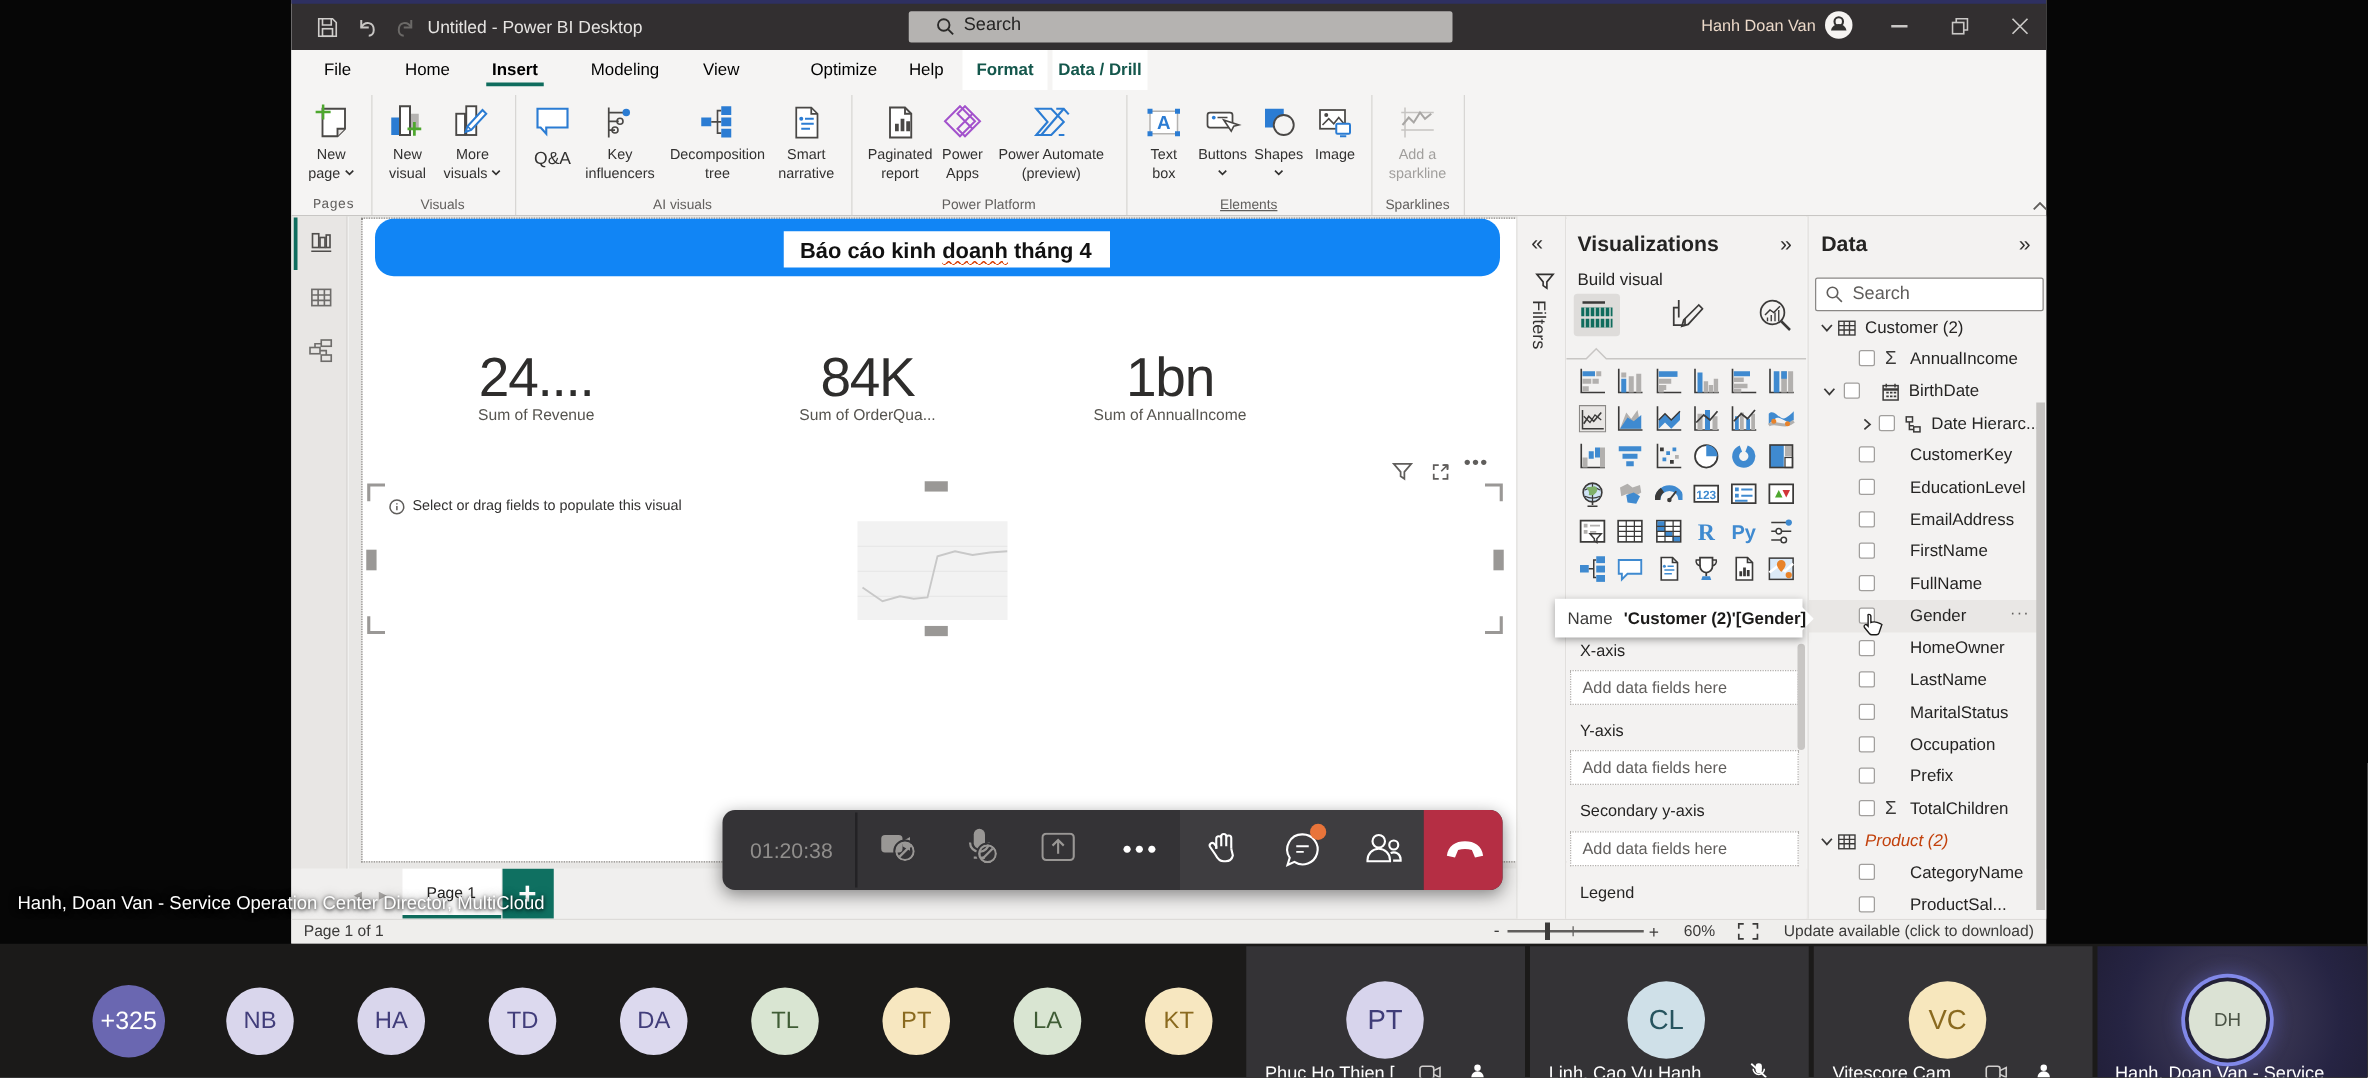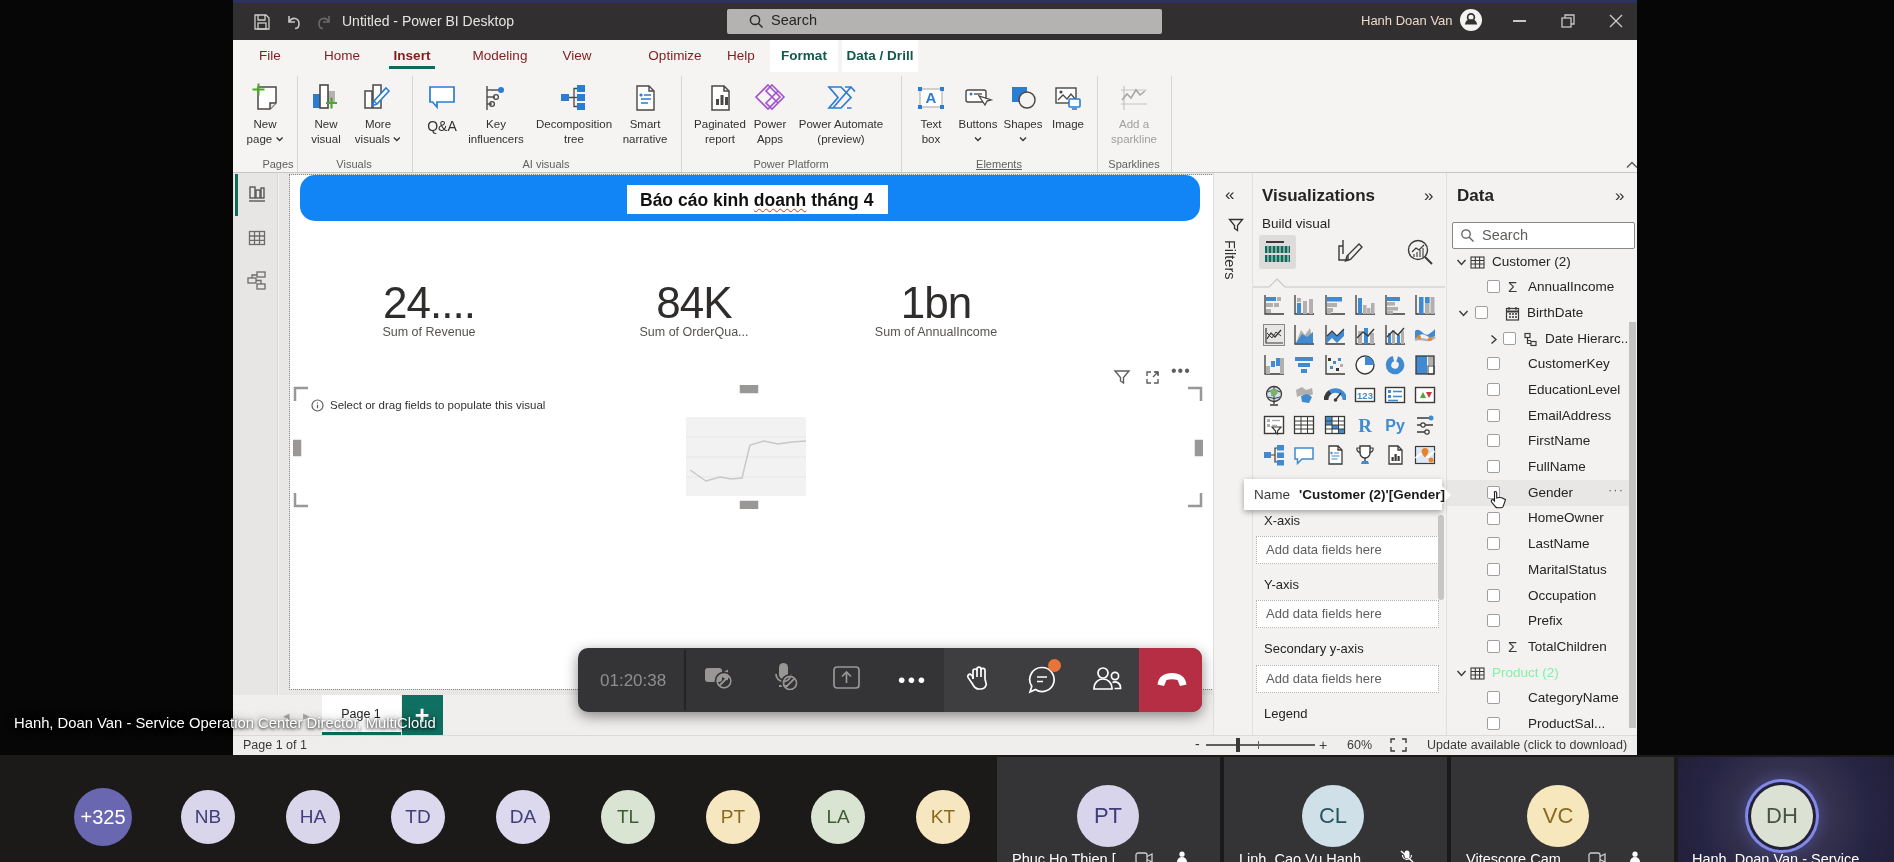--- a/index.html
+++ b/index.html
@@ -1,20 +1,20 @@
 <!DOCTYPE html>
 <html><head><meta charset="utf-8">
 <style>
 *{margin:0;padding:0;box-sizing:border-box;}
 html,body{width:1894px;height:862px;overflow:hidden;background:#060606;}
 body{font-family:"Liberation Sans",sans-serif;position:relative;}
 .abs{position:absolute;}
 #win{position:absolute;left:233px;top:0;width:1404px;height:755px;background:#f5f4f3;overflow:hidden;}
 .lbl11{font-size:11px;color:#615f5d;}
-.seg{font-size:13.5px;color:#7f1d1d;}
+.seg{font-size:13.5px;color:#000000;}
 </style></head><body>
 <div id="win">
 
 <div class="abs" style="left:0;top:0;width:1404px;height:40px;background:#322f30;"></div>
 <div class="abs" style="left:0;top:0;width:1404px;height:3px;background:#2e3061;"></div>
 <svg class="abs" style="left:20px;top:13px" width="18" height="18" viewBox="0 0 18 18" fill="none" stroke="#d0cecb" stroke-width="1.3">
  <path d="M2 2 h11 l3 3 v11 h-14 z"></path>
       <path d="M5 2 v5 h7 v-5"></path>
       <rect x="5" y="10" width="8" height="6"></rect>
 </svg>
@@ -61,21 +61,21 @@
 <div class="abs" style="left:156px;top:66px;width:46px;height:3px;background:#0f6c5d;"></div>
 <div class="abs" style="left:571px;top:48px;transform:translateX(-50%);font-size:13.5px;font-weight:bold;color:#14574c;">Format</div>
 <div class="abs" style="left:647px;top:48px;transform:translateX(-50%);font-size:13.5px;font-weight:bold;color:#14574c;">Data / Drill</div>
 <div class="abs" style="left:0;top:72px;width:1404px;height:101px;background:#f5f4f3;border-bottom:1px solid #c8c6c4;"></div>
 <div class="abs" style="left:64px;top:76px;width:1px;height:96px;background:#d8d6d4;"></div>
 <div class="abs" style="left:179px;top:76px;width:1px;height:96px;background:#d8d6d4;"></div>
 <div class="abs" style="left:448px;top:76px;width:1px;height:96px;background:#d8d6d4;"></div>
 <div class="abs" style="left:668px;top:76px;width:1px;height:96px;background:#d8d6d4;"></div>
 <div class="abs" style="left:864px;top:76px;width:1px;height:96px;background:#d8d6d4;"></div>
 <div class="abs" style="left:938px;top:76px;width:1px;height:96px;background:#d8d6d4;"></div>
-<div class="abs lbl11" style="left:45px;top:158px;transform:translateX(-50%);">Pages</div>
+<div class="abs lbl11" style="left:34px;top:158px;transform:translateX(-50%);font-family:Liberation Mono, monospace;">Pages</div>
 <div class="abs lbl11" style="left:121px;top:158px;transform:translateX(-50%);">Visuals</div>
 <div class="abs lbl11" style="left:313px;top:158px;transform:translateX(-50%);">AI visuals</div>
 <div class="abs lbl11" style="left:558px;top:158px;transform:translateX(-50%);">Power Platform</div>
 <div class="abs lbl11" style="left:766px;top:158px;transform:translateX(-50%);text-decoration:underline;">Elements</div>
 <div class="abs lbl11" style="left:901px;top:158px;transform:translateX(-50%);">Sparklines</div>
 <svg class="abs" style="left:1393px;top:161px" width="12" height="8" viewBox="0 0 12 8" fill="none" stroke="#605e5c" stroke-width="1.5">
       <path d="M1 6.5 L6 1.5 L11 6.5"></path>
     </svg>
 <svg class="abs" style="left:16px;top:82px" width="32" height="32" viewBox="0 0 32 32">
       <path d="M9 5 h18 v16 l-6 6 h-12 z" fill="#fff" stroke="#4a4846" stroke-width="1.5"></path>
@@ -617,21 +617,21 @@
 <div class="abs" style="left:1487px;top:640px;width:13px;height:13px;background:#fff;border:1px solid #a19f9d;border-radius:2px;"></div>
 <div class="abs" style="left:1508px;top:638px;font-size:15px;color:#3b3a39;">Σ</div>
 <div class="abs" style="left:1528px;top:639px;font-size:13.5px;color:#252423;">TotalChildren</div>
 <svg class="abs" style="left:1456px;top:668px" width="11" height="11" viewBox="0 0 11 11" fill="none" stroke="#3b3a39" stroke-width="1.4">
     <path d="M1.5 3 L5.5 7.5 L9.5 3"></path>
   </svg>
 <svg class="abs" style="left:1470px;top:666px" width="15" height="15" viewBox="0 0 15 15" fill="none" stroke="#3b3a39" stroke-width="1.1">
  <rect x="1" y="2" width="13" height="11"></rect>
     <path d="M1 5.5 h13 M1 9 h13 M5.3 2 v11 M9.6 2 v11"></path>
   </svg>
-<div class="abs" style="left:1492px;top:665px;font-size:13.5px;color:#86efac;">Product (2)</div>
+<div class="abs" style="left:1492px;top:665px;font-size:13.5px;color:#c2410c;font-style:italic;">Product (2)</div>
 <div class="abs" style="left:1487px;top:691px;width:13px;height:13px;background:#fff;border:1px solid #a19f9d;border-radius:2px;"></div>
 <div class="abs" style="left:1528px;top:690px;font-size:13.5px;color:#252423;">CategoryName</div>
 <div class="abs" style="left:1487px;top:717px;width:13px;height:13px;background:#fff;border:1px solid #a19f9d;border-radius:2px;"></div>
 <div class="abs" style="left:1528px;top:716px;font-size:13.5px;color:#252423;">ProductSal...</div>
 <div class="abs" style="left:1629px;top:322px;width:7px;height:406px;background:#c5c3c1;"></div>
 <div class="abs" style="left:1244px;top:479px;width:198px;height:31px;background:#fff;box-shadow:0 2px 6px rgba(0,0,0,.35);"></div>
 <svg class="abs" style="left:1441px;top:485px" width="10" height="20" viewBox="0 0 10 20">
     <path d="M0 0 L10 10 L0 20 Z" fill="#fff"></path>
   </svg>
 <div class="abs" style="left:1254px;top:487px;font-size:13.5px;color:#3b3a39;">Name</div>
@@ -690,21 +690,21 @@
 <div class="abs" style="left:706px;top:790px;width:54px;height:54px;border-radius:50%;background:#f7e7c0;color:#8a6a1f;font-size:19px;display:flex;align-items:center;justify-content:center;">PT</div>
 <div class="abs" style="left:811px;top:790px;width:54px;height:54px;border-radius:50%;background:#d9e5d2;color:#3f5c35;font-size:19px;display:flex;align-items:center;justify-content:center;">LA</div>
 <div class="abs" style="left:916px;top:790px;width:54px;height:54px;border-radius:50%;background:#f7e7c0;color:#8a6a1f;font-size:19px;display:flex;align-items:center;justify-content:center;">KT</div>
 <div class="abs" style="left:997px;top:757px;width:223px;height:105px;background:#343336;"></div>
 <div class="abs" style="left:1224px;top:757px;width:223px;height:105px;background:#343336;"></div>
 <div class="abs" style="left:1451px;top:757px;width:223px;height:105px;background:#343336;"></div>
 <div class="abs" style="left:1678px;top:757px;width:216px;height:105px;background:radial-gradient(circle at 50% 56%, #45416a 0%, #35324f 38%, #262443 70%, #211f38 100%);"></div>
 <div class="abs" style="left:1077px;top:785px;width:62px;height:62px;border-radius:50%;background:#d7d4ec;color:#3f3c78;font-size:22px;display:flex;align-items:center;justify-content:center;">PT</div>
 <div class="abs" style="left:1302px;top:785px;width:62px;height:62px;border-radius:50%;background:#cfe0e8;color:#27545f;font-size:22px;display:flex;align-items:center;justify-content:center;">CL</div>
 <div class="abs" style="left:1527px;top:785px;width:62px;height:62px;border-radius:50%;background:#f7e7bd;color:#8a6a1f;font-size:22px;display:flex;align-items:center;justify-content:center;">VC</div>
-<div class="abs" style="left:1751px;top:785px;width:62px;height:62px;border-radius:50%;background:#dbe2d4;color:#4a5244;font-size:22px;display:flex;align-items:center;justify-content:center;box-shadow:0 0 0 3px #232138, 0 0 0 6px #8188e8, 0 0 14px 8px rgba(110,118,230,.25);">DH</div>
+<div class="abs" style="left:1751px;top:785px;width:62px;height:62px;border-radius:50%;background:#dbe2d4;color:#4a5244;font-size:15px;display:flex;align-items:center;justify-content:center;box-shadow:0 0 0 3px #232138, 0 0 0 6px #8188e8, 0 0 14px 8px rgba(110,118,230,.25);">DH</div>
 <div class="abs" style="left:1012px;top:851px;width:230px;height:11px;overflow:hidden;font-size:14.5px;color:#fff;">Phuc Ho Thien [</div>
 <div class="abs" style="left:1239px;top:851px;width:230px;height:11px;overflow:hidden;font-size:14.5px;color:#fff;">Linh, Cao Vu Hanh</div>
 <div class="abs" style="left:1466px;top:851px;width:230px;height:11px;overflow:hidden;font-size:14.5px;color:#fff;">Vitescore Cam</div>
 <div class="abs" style="left:1692px;top:851px;width:230px;height:11px;overflow:hidden;font-size:14.5px;color:#fff;">Hanh, Doan Van - Service</div>
 <svg class="abs" style="left:1135px;top:852px" width="18" height="12" viewBox="0 0 18 12" fill="none" stroke="#d0cecd" stroke-width="1.3">
     <rect x="1" y="1" width="11" height="10" rx="2"></rect>
     <path d="M12 4.5 L17 2 V10 L12 7.5"></path>
   </svg>
 <svg class="abs" style="left:1176px;top:851px" width="12" height="12" viewBox="0 0 12 12" fill="#fff">
     <circle cx="6" cy="3.2" r="2.6"></circle>

